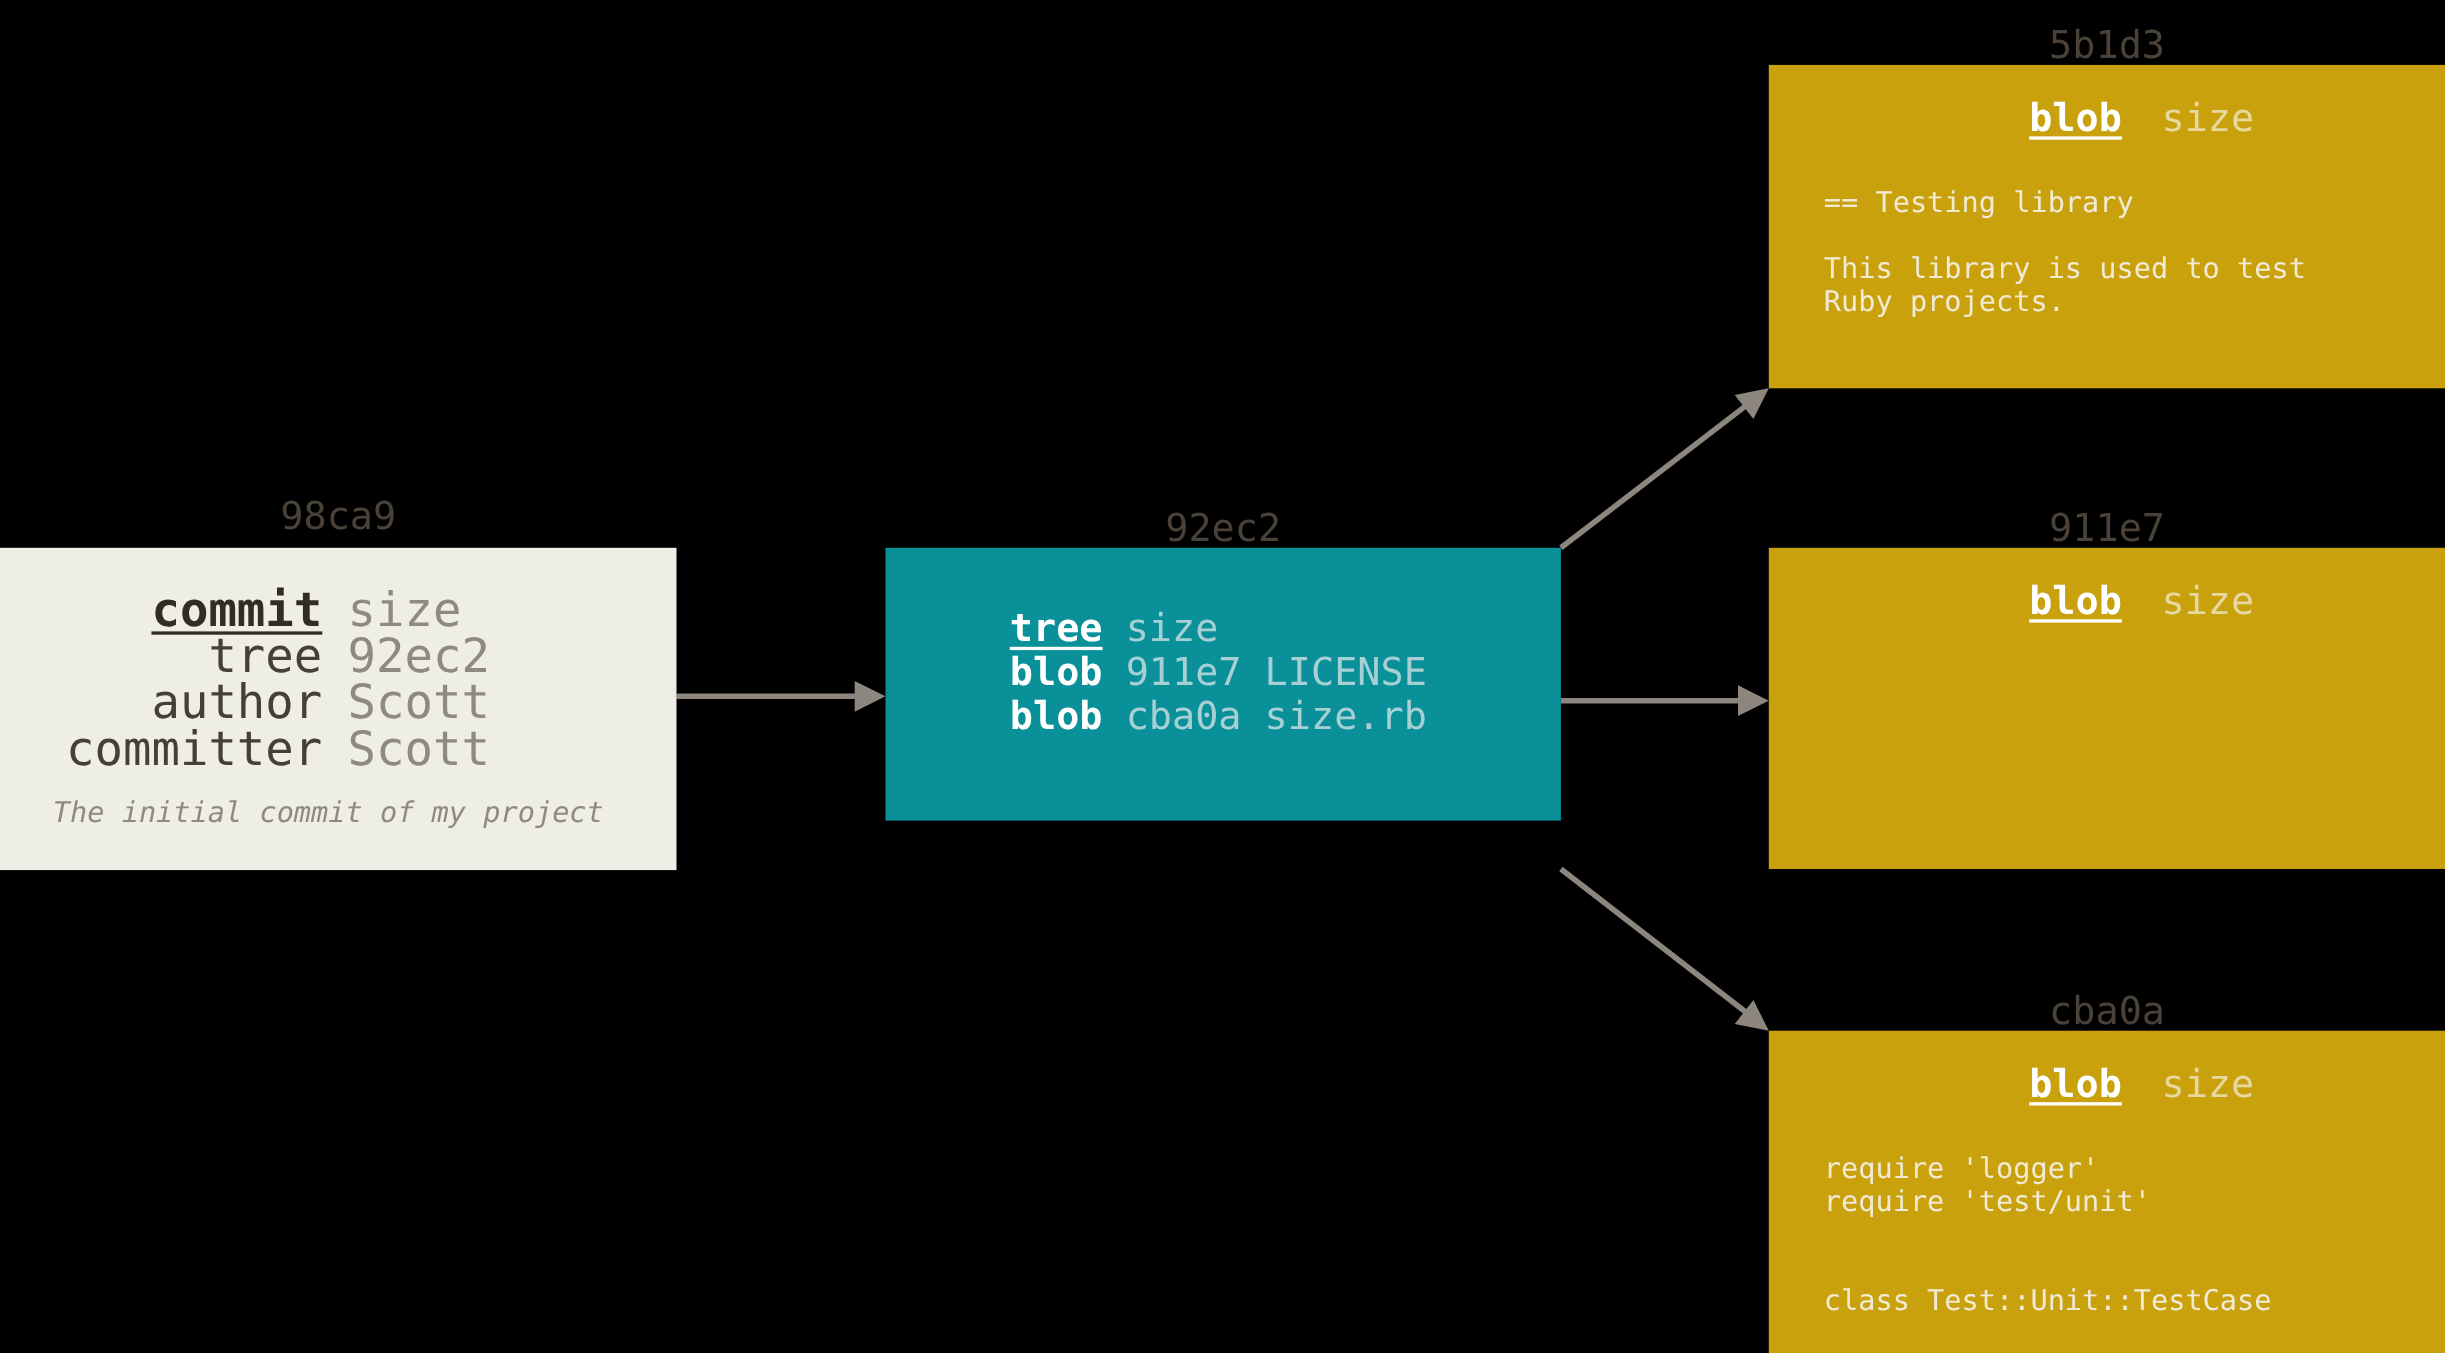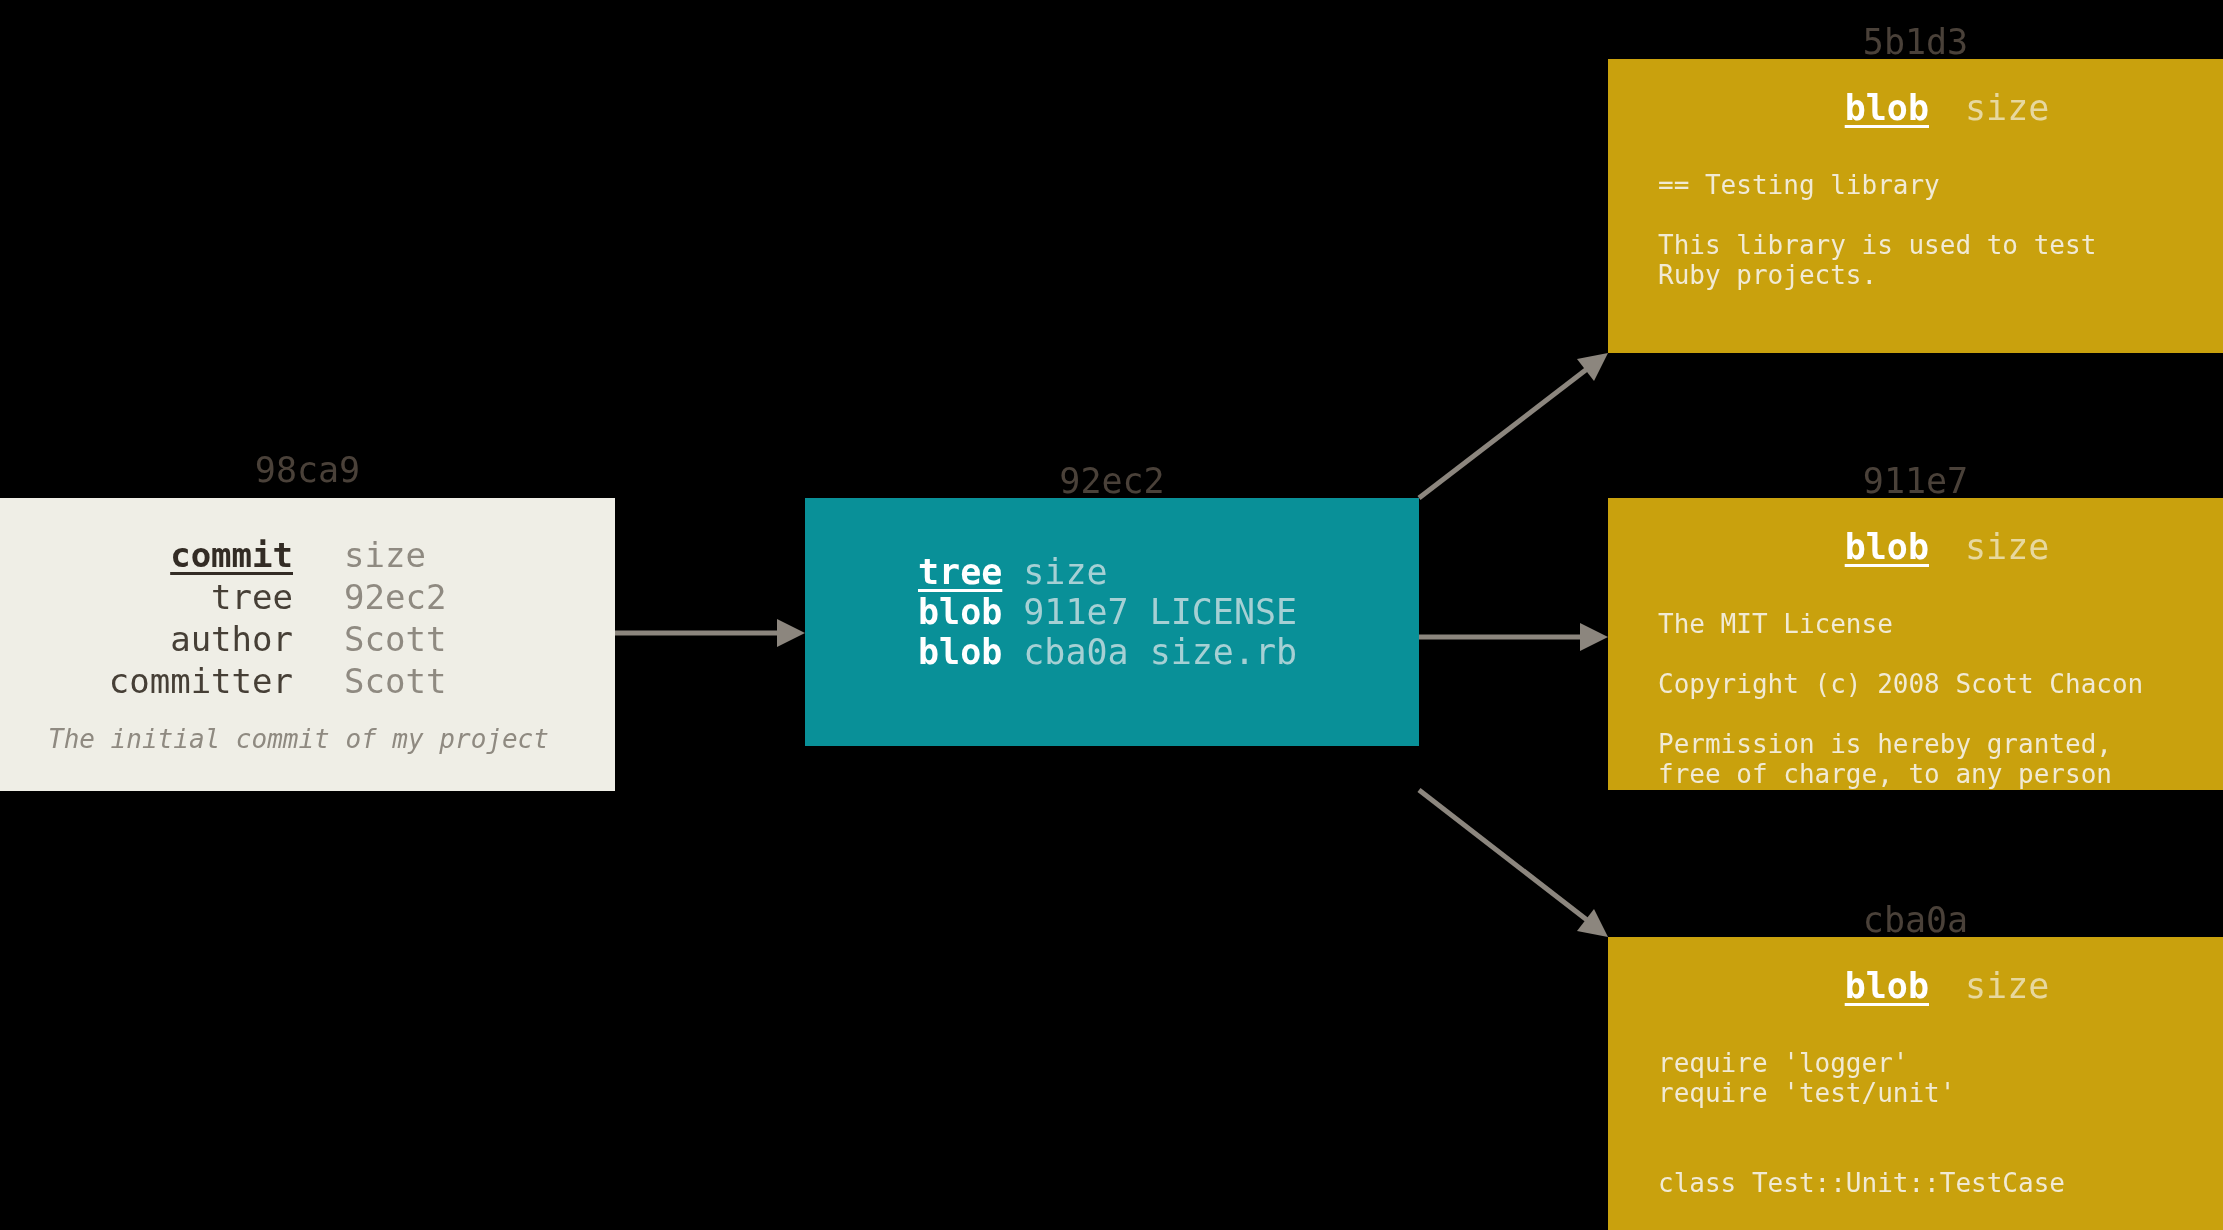--- a/index.html
+++ b/index.html
@@ -20,22 +20,22 @@
   .blob-box{left:1608px;width:678px;background:var(--gold);}
   .blob-top{top:59px;height:294px;}
   .blob-mid{top:498px;height:292px;}
   .blob-bot{top:937px;height:293px;}
   .obj-label{
     position:absolute;text-align:center;font-size:35px;line-height:40px;
     color:var(--label);letter-spacing:0;
   }
   .kw{font-weight:bold;text-decoration:underline;text-decoration-thickness:3px;text-underline-offset:5px;}
   
-  .kv{display:grid;grid-template-columns:293px auto;column-gap:51px;
-      padding-top:36px;font-size:34px;line-height:42px;}
+  .kv{display:grid;grid-template-columns:293px auto;column-gap:23px;
+      padding-top:36px;font-size:43px;line-height:42px;}
   .kv .key{text-align:right;color:var(--ink-key);}
   .kv .key .kw{color:var(--ink-strong);}
   .kv .val{color:var(--ink-dim);}
   .commit-msg{position:absolute;left:48px;top:226px;font-size:26px;line-height:30px;color:var(--ink-dim);white-space:pre;font-style:italic;}
   
   .tree-lines{padding:54px 0 0 113px;font-size:35px;line-height:40px;color:var(--white);}
   .tree-lines .mode{font-weight:bold;color:var(--white);}
   .tree-lines .dimt{color:var(--teal-dim);margin-left:21px;}
   
   .blob-head{padding-top:28px;text-align:center;font-size:35px;line-height:42px;color:var(--white);}
@@ -98,26 +98,20 @@
   <div class="box blob-box blob-top">
     <div class="blob-head"><span class="kw">blob</span><span class="dimg">size</span></div>
     <div class="blob-body">== Testing library
 
 This library is used to test
 Ruby projects.</div>
   </div>
 
   <div class="box blob-box blob-mid">
     <div class="blob-head"><span class="kw">blob</span><span class="dimg">size</span></div>
-    <div class="blob-body">The MIT License
-
-Copyright (c) 2008 Scott Chacon
-
-Permission is hereby granted,
-free of charge, to any person</div>
   </div>
 
   <div class="box blob-box blob-bot">
     <div class="blob-head"><span class="kw">blob</span><span class="dimg">size</span></div>
     <div class="blob-body">require 'logger'
 require 'test/unit'
 
 
 class Test::Unit::TestCase</div>
   </div>

